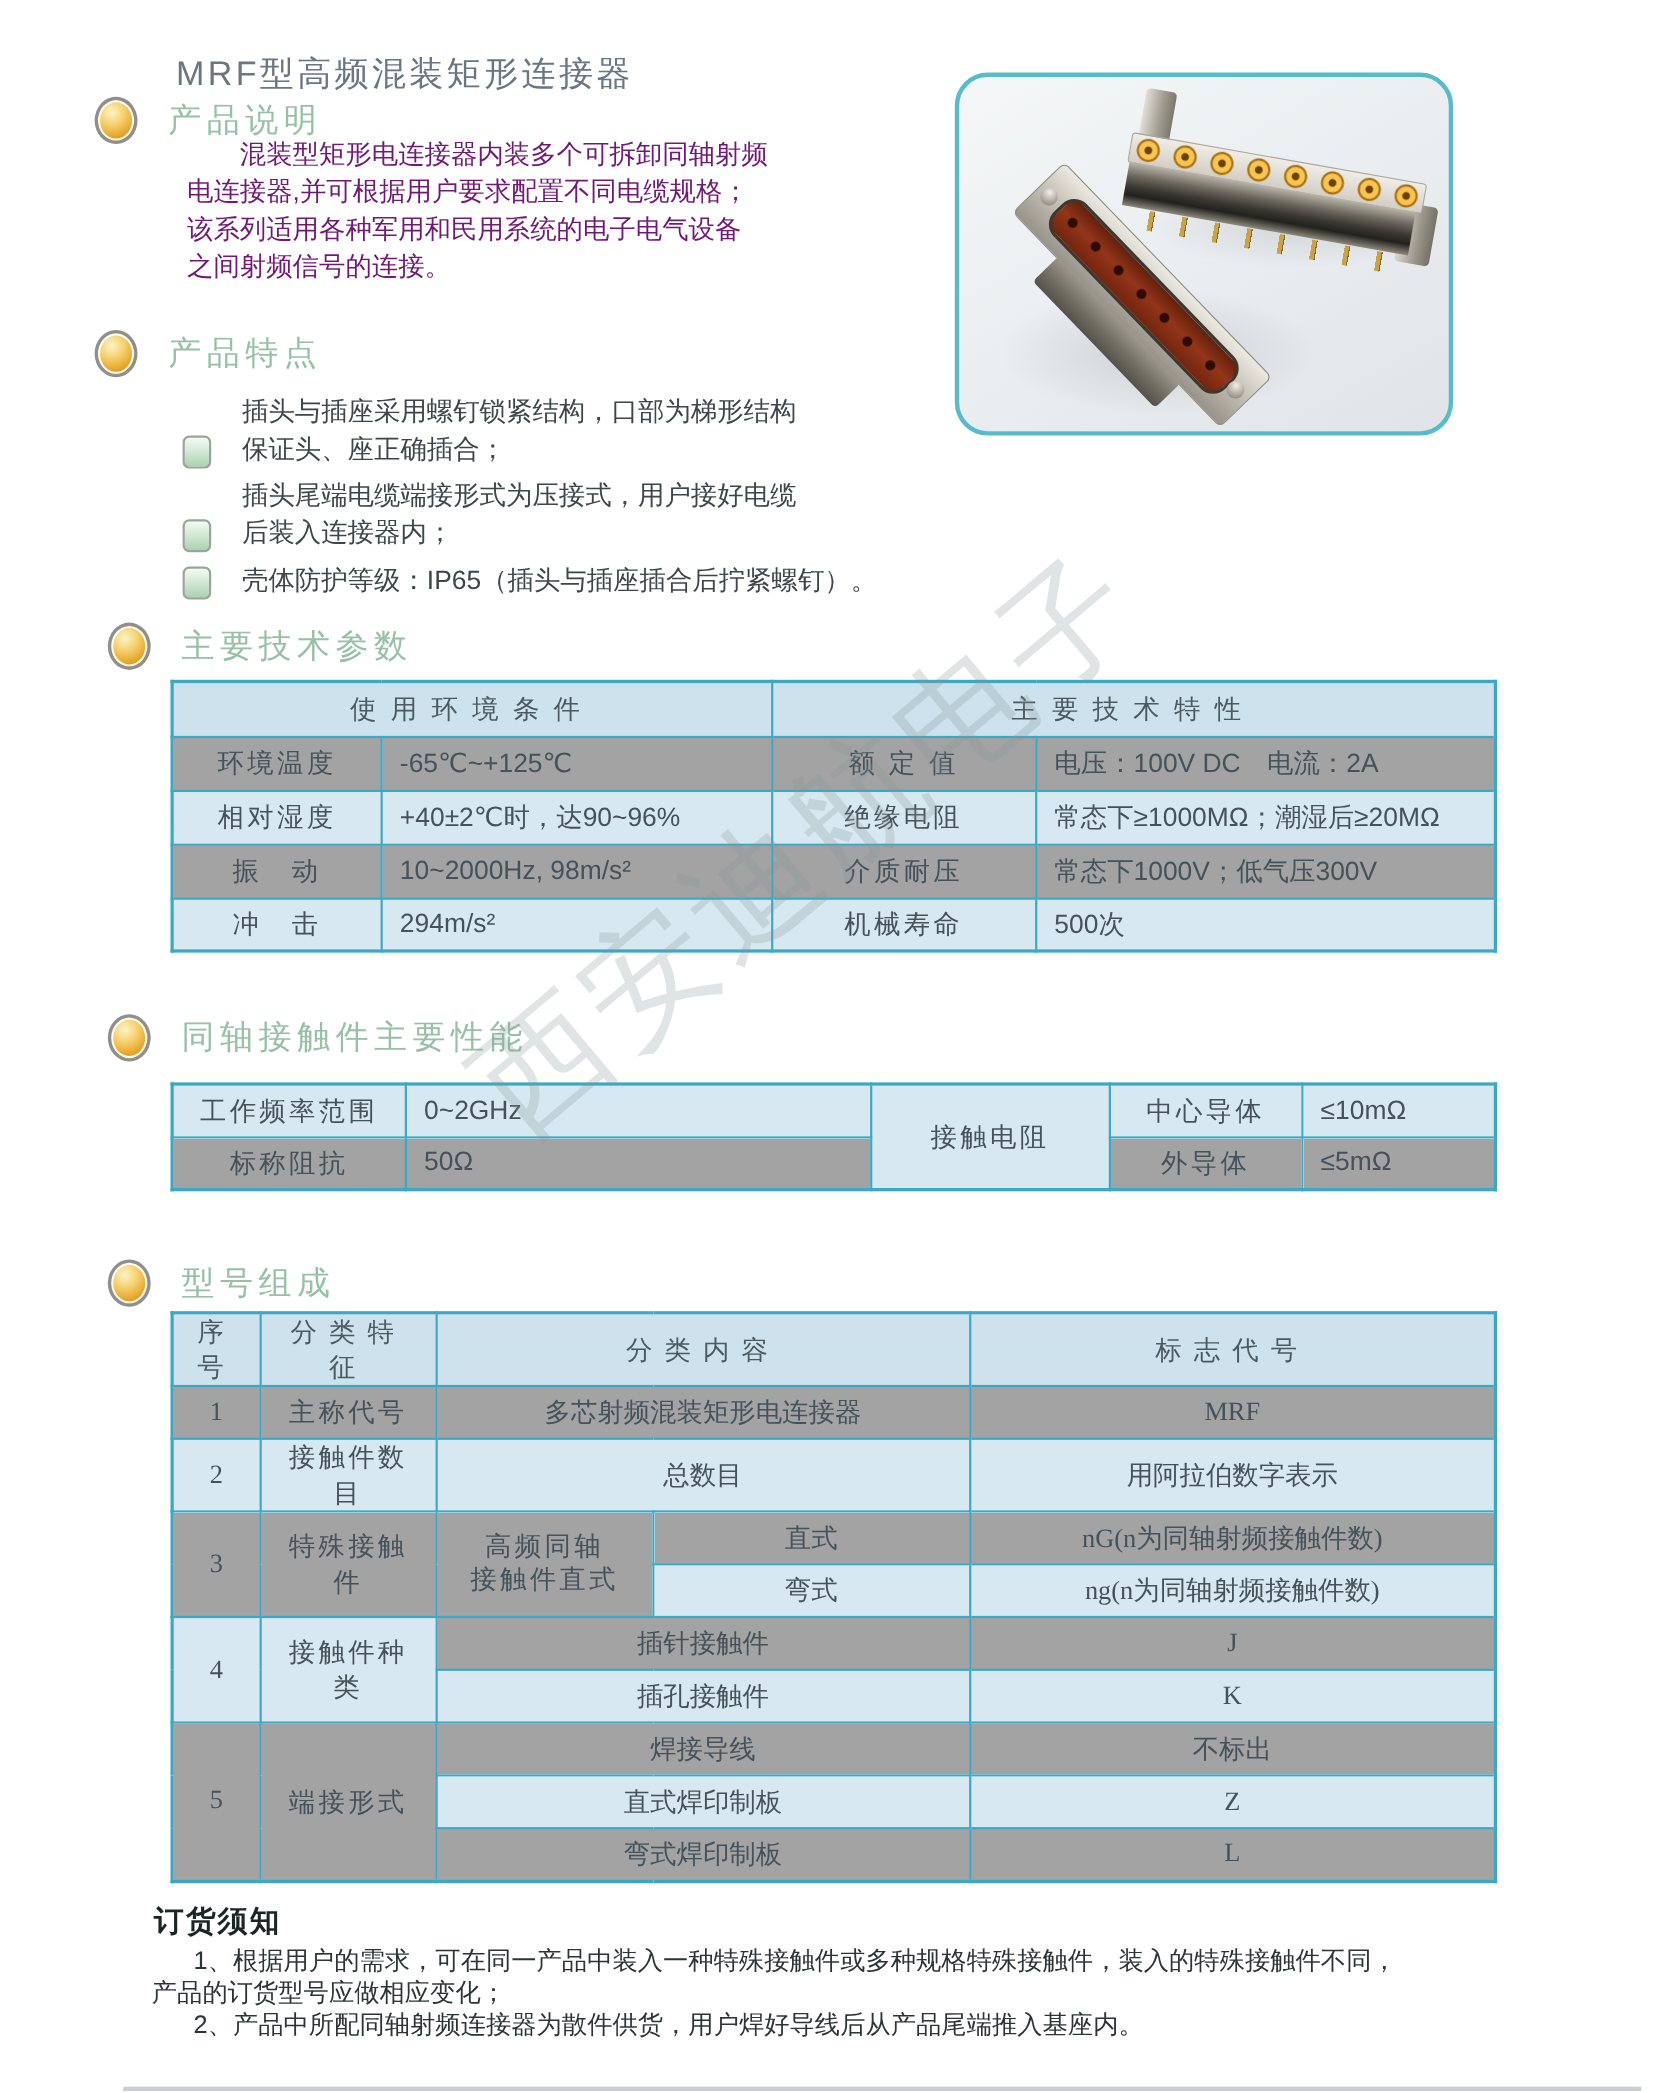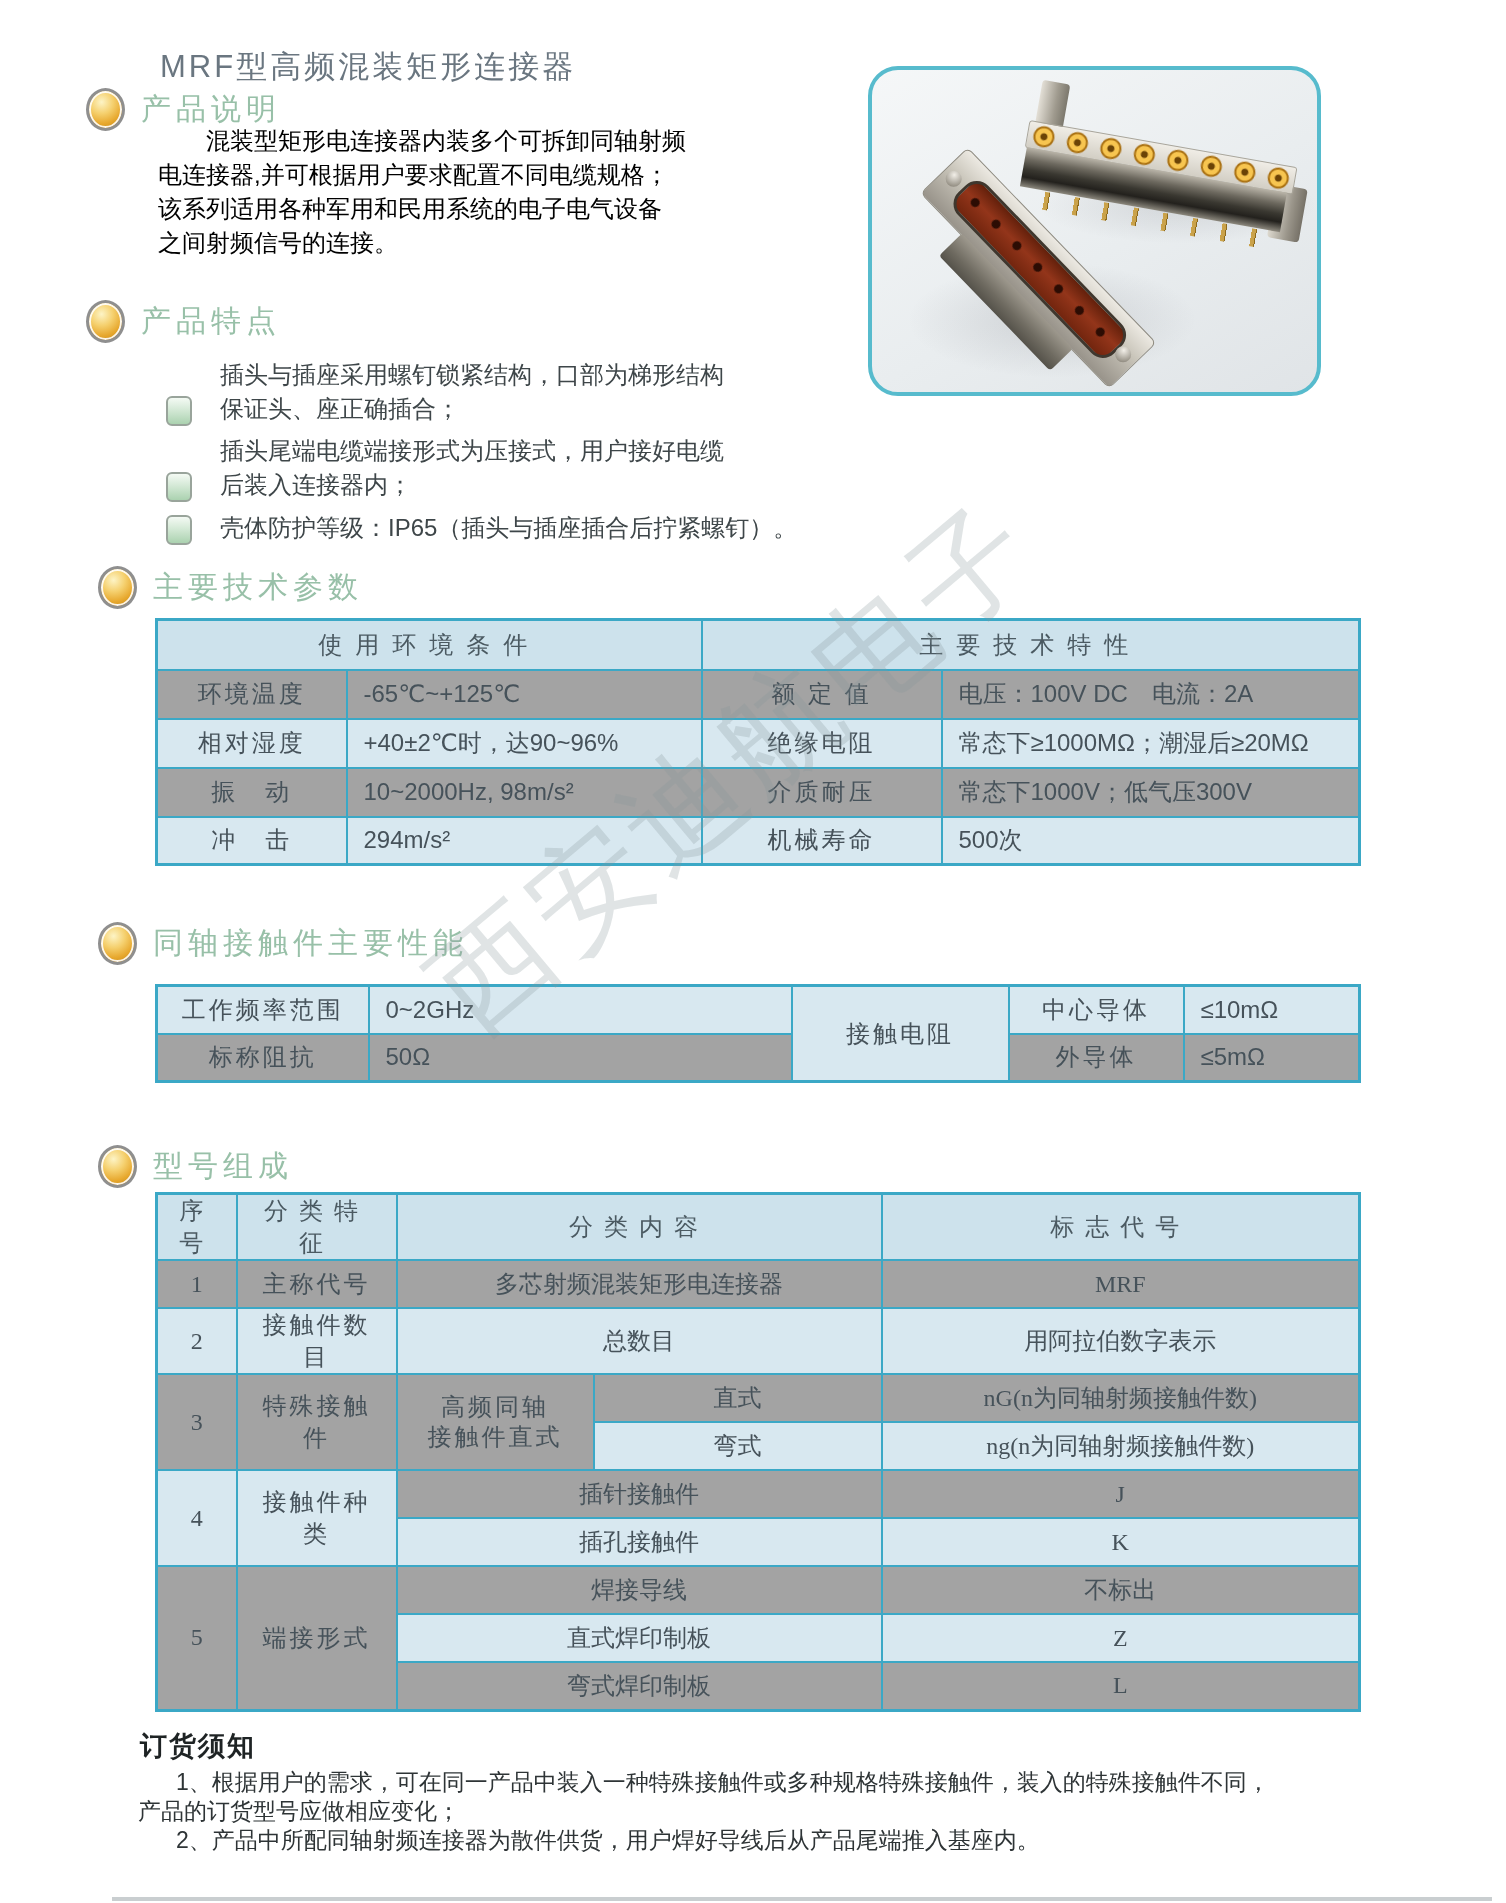--- a/index.html
+++ b/index.html
@@ -2,29 +2,29 @@
 <html><head>
 <meta charset="utf-8">
 <style>
   html,body { margin:0; padding:0; background:#ffffff; }
   .page {
     position:relative; width:1506px; height:1903px; background:#ffffff;
     font-family:"Liberation Sans","DejaVu Sans",sans-serif; overflow:hidden;
   }
   .doc-title { position:absolute; left:160px; top:46px; font-size:31px; letter-spacing:3px; color:#6a7680; }
 
-  .sec-head { position:absolute; display:flex; align-items:center; gap:16px; z-index:8;justify-content:center; }
+  .sec-head { position:absolute; display:flex; align-items:center; gap:28px; z-index:8;justify-content:center; }
   .bullet {
     width:33px; height:37px; border-radius:50%; border:3px solid #8f8f8f; flex:none;
     background:radial-gradient(circle at 38% 30%, #fdf4c6 0%, #f5d06e 35%, #e7a82e 65%, #bc800f 100%);
     box-shadow:inset 0 0 0 2px rgba(255,255,255,0.9);
   }
   .sec-title { font-size:30px; color:#98c0a8; letter-spacing:5px; white-space:nowrap; }
 
-  .para { position:absolute; left:158px; top:124px; font-size:24px; line-height:34px; color:#000000; z-index:8; }
+  .para { position:absolute; left:170px; top:124px; font-size:24px; line-height:34px; color:#701a75; z-index:8; }
   .para .indent { text-indent:48px; }
 
   .feature { position:absolute; display:flex; gap:28px; z-index:8;align-items:flex-end; }
   .feat-icon {
     margin-top:5px; width:22px; height:26px; border-radius:6px; border:2px solid #99a49b; flex:none;
     background:linear-gradient(180deg,#f4faf4 0%,#d4e9d6 45%,#abd2b0 100%);
   }
   .feat-text { font-size:24px; line-height:34px; color:#3e4649; }
 
   table { position:absolute; border-collapse:collapse; table-layout:fixed; z-index:10; background:#fff; }

